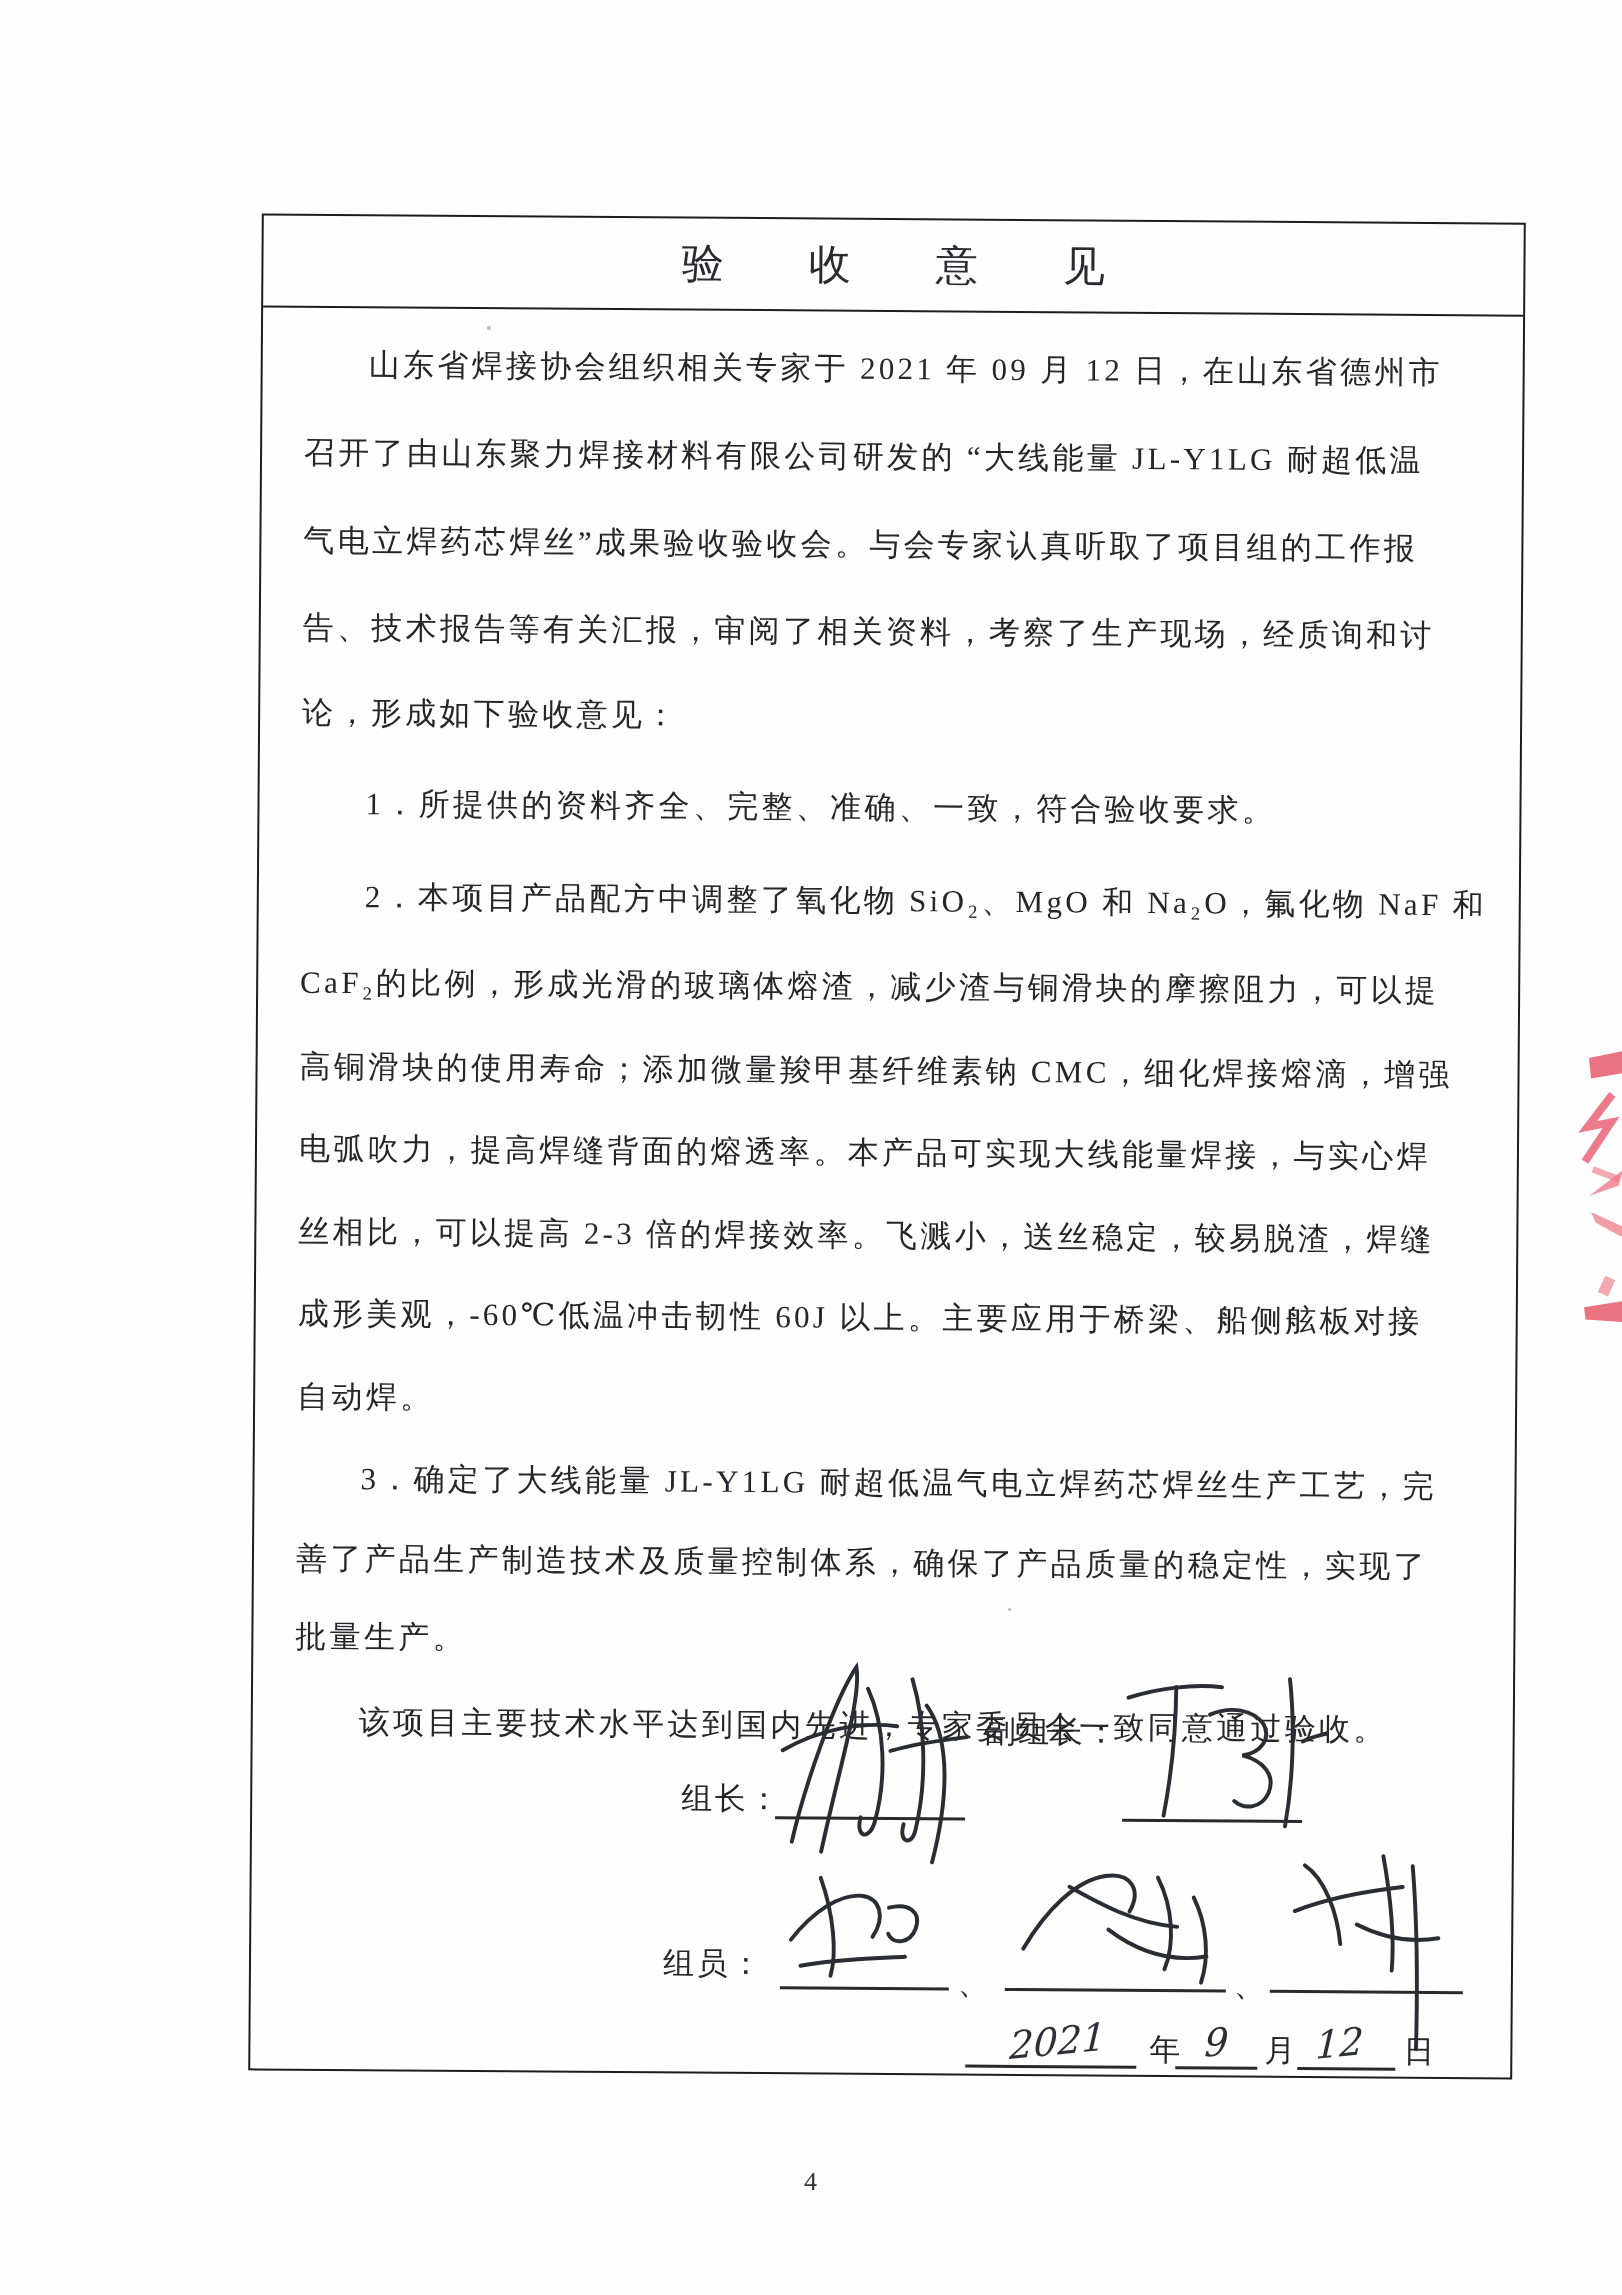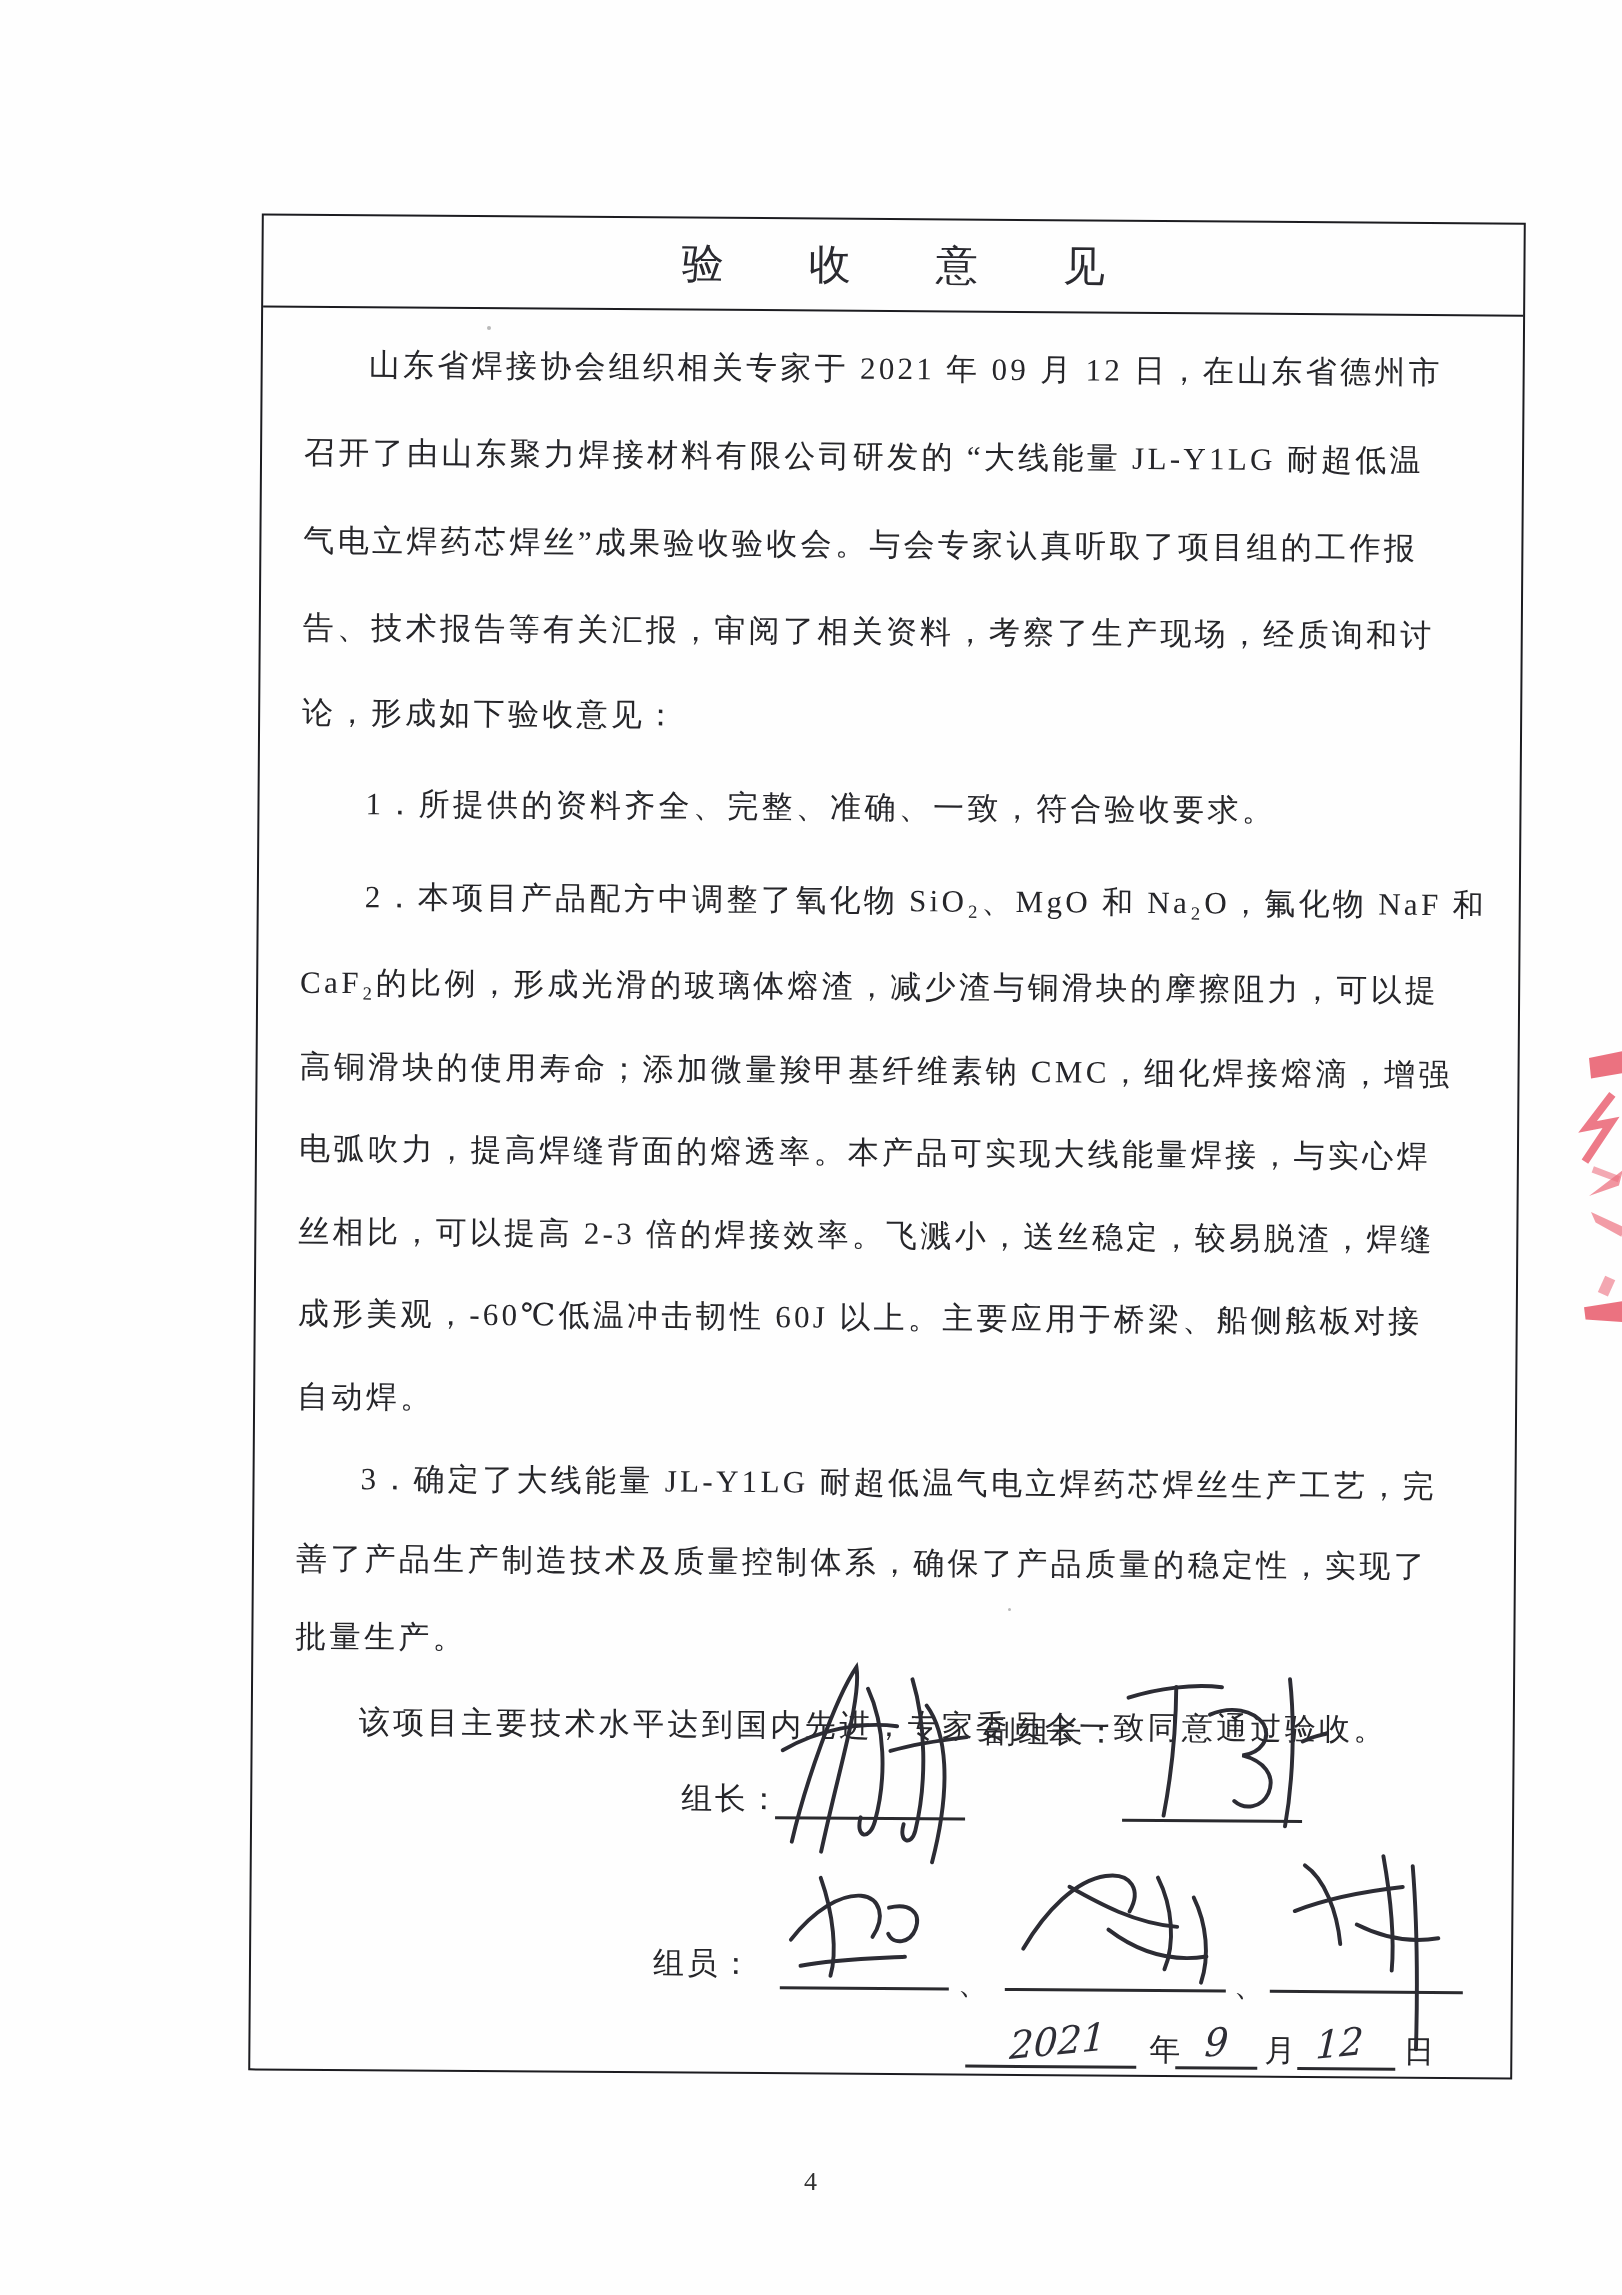--- a/index.html
+++ b/index.html
@@ -113,21 +113,21 @@
     </svg>
 
     <svg class="sig-svg" style="left:859px;top:1440px" width="216" height="196" viewBox="0 0 330 300">
       <path d="M25,55 C70,40 125,33 168,38"></path>
       <path d="M98,38 C98,100 92,170 80,235"></path>
       <path d="M150,80 C182,66 216,72 232,94 C244,116 228,138 200,142 C232,150 252,172 240,200 C230,222 204,226 188,212"></path>
       <path d="M272,25 C280,95 278,180 266,250"></path>
       <path d="M292,120 C308,112 320,110 328,108"></path>
     </svg>
 
-    <span class="sig-label" style="left:402px;top:1724px">组员：</span>
+    <span class="sig-label" style="left:412px;top:1724px">组员：</span>
     <div class="u-line" style="left:529px;top:1767px;width:169px"></div>
     <span class="sig-label" style="left:707px;top:1742px">、</span>
     <div class="u-line" style="left:754px;top:1767px;width:221px"></div>
     <span class="sig-label" style="left:983px;top:1742px">、</span>
     <div class="u-line" style="left:1019px;top:1767px;width:193px"></div>
 
     <svg class="sig-svg" style="left:523px;top:1642px" width="177" height="137" viewBox="0 0 270 210">
       <path d="M25,120 C60,75 100,50 132,52 C162,55 170,85 150,115"></path>
       <path d="M70,25 C90,80 96,140 86,175"></path>
       <path d="M175,70 C205,62 225,76 216,102 C208,124 182,128 174,110"></path>

